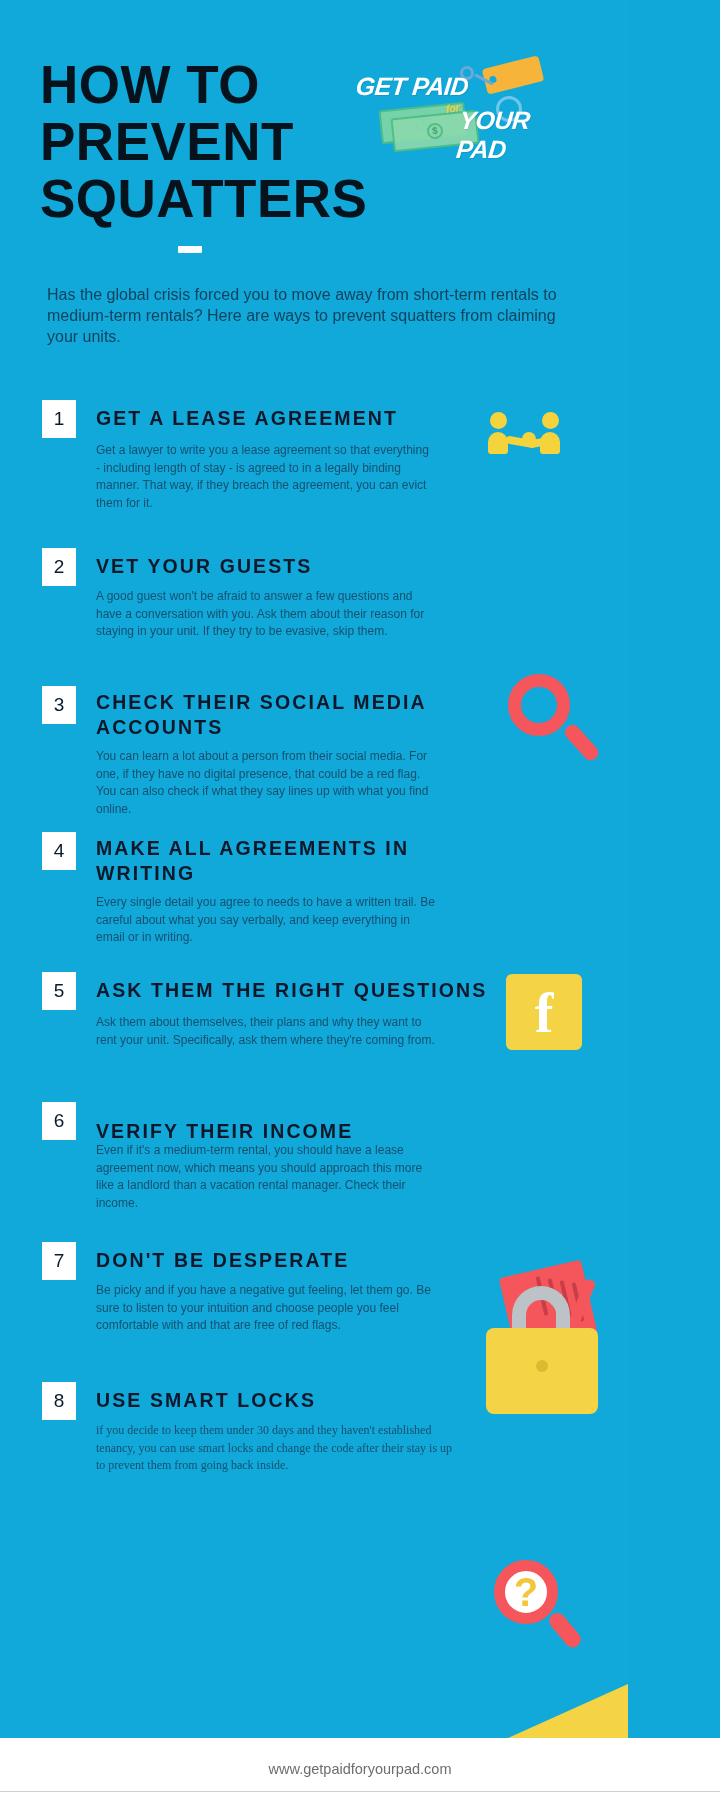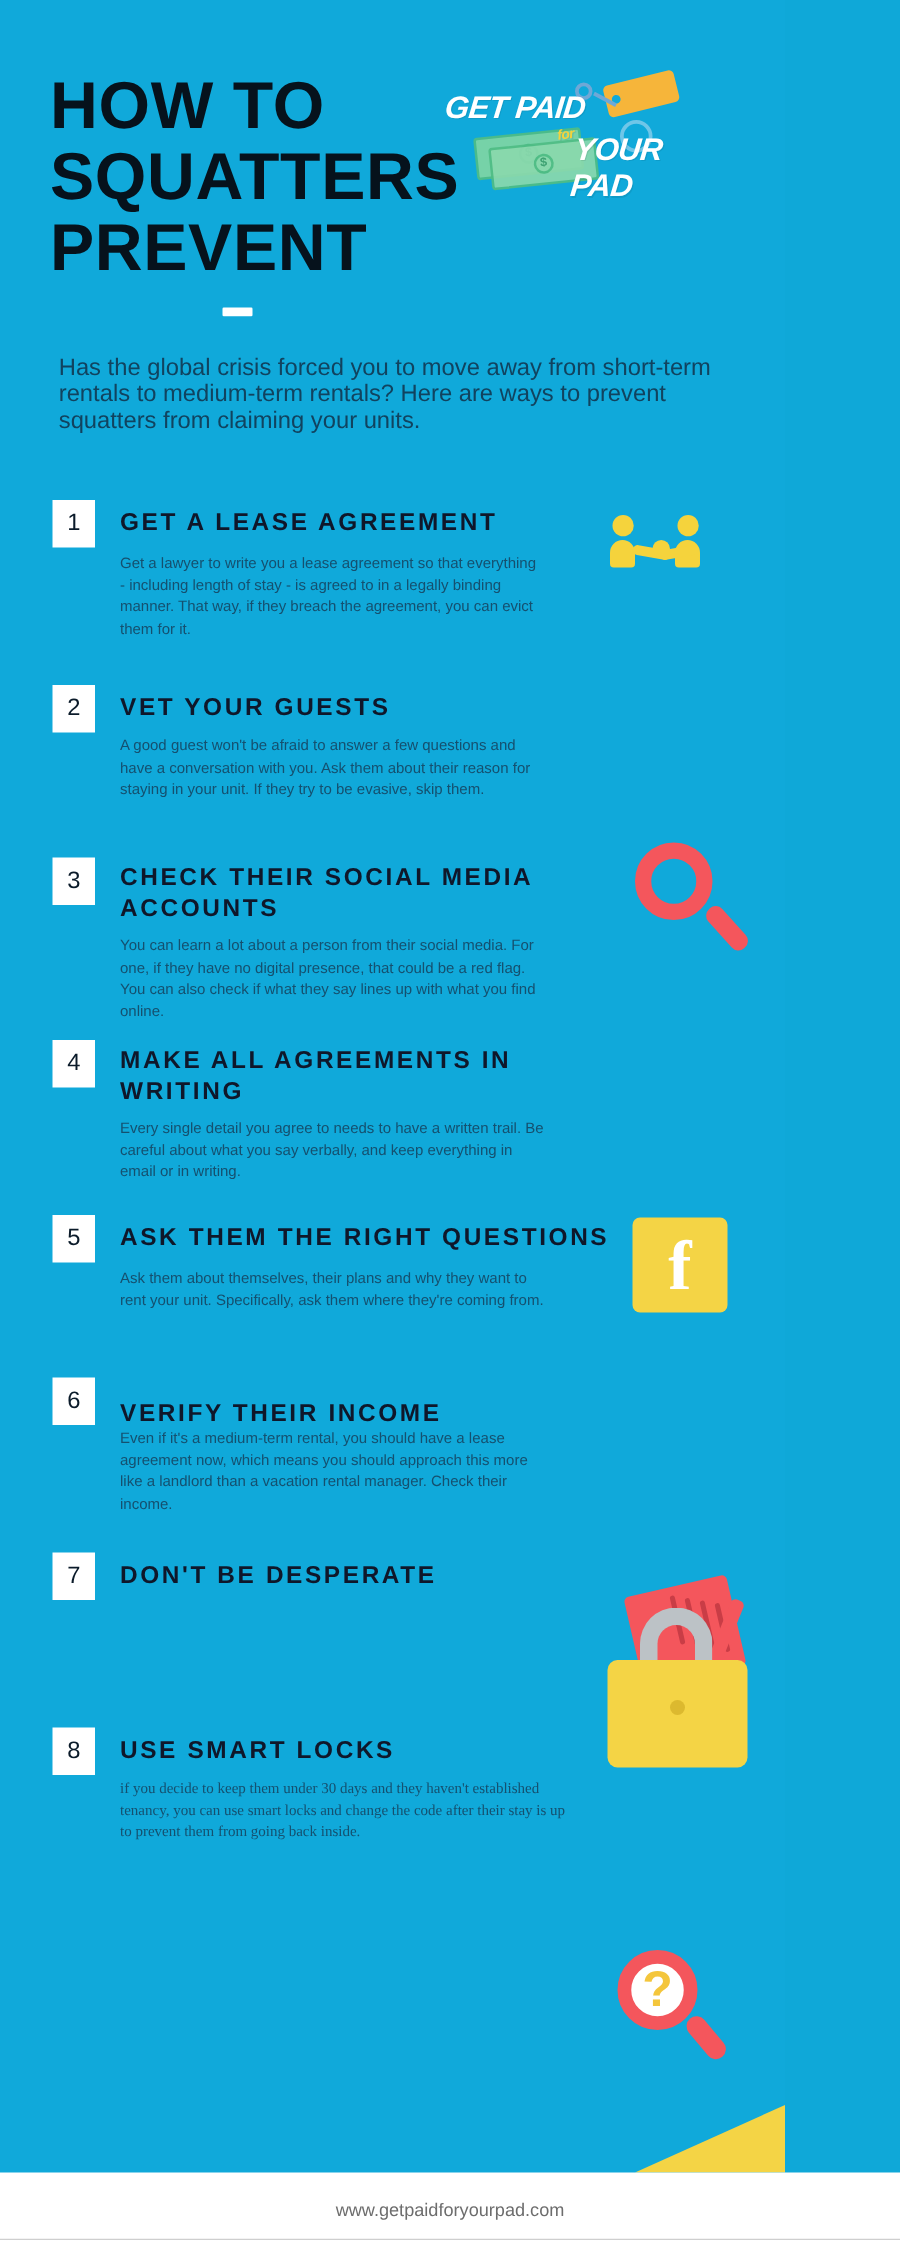--- a/index.html
+++ b/index.html
@@ -155,21 +155,21 @@
     width: 24px;
     height: 7px;
     background: #ffffff;
     border-radius: 1px;
   }
   .intro {
     position: absolute;
     left: 47px;
     top: 284px;
     width: 530px;
-    font-size: 19px;
+    font-size: 16px;
     line-height: 21px;
     color: #11435f;
     font-weight: 400;
   }
   
   .list {
     position: absolute;
     left: 0;
     top: 392px;
     width: 628px;
@@ -394,22 +394,22 @@
 <body>
 
 <div class="page">
   <div class="canvas">
     <div class="right-strip"></div>
     <div class="inner">
 
       <div class="header">
         <div class="title">
           <span>HOW TO</span>
+          <span>PREVENT</span>
           <span>SQUATTERS</span>
-          <span>PREVENT</span>
         </div>
 
         <div class="logo">
           <div class="logo-bill">
             <span class="coin">$</span>
           </div>
           <div class="logo-bill b2">
             <span class="coin">$</span>
           </div>
           <div class="logo-ring"></div>
@@ -490,20 +490,21 @@
         <div class="item" style="height:140px">
           <div class="badge" style="top:8px">6</div>
           <div class="heading" style="top:25px">VERIFY THEIR INCOME</div>
           <div class="body" style="top:48px">Even if it's a medium-term rental, you should have a lease agreement now, which means you should approach this more like a landlord than a vacation rental manager. Check their income.</div>
 
         </div>
 
         <div class="item" style="height:142px">
           <div class="badge" style="top:8px">7</div>
           <div class="heading" style="top:14px">DON'T BE DESPERATE</div>
+          <div class="body" style="top:48px">Be picky and if you have a negative gut feeling, let them go. Be sure to listen to your intuition and choose people you feel comfortable with and that are free of red flags.</div>
         </div>
 
         <div class="item" style="height:150px">
           <div class="badge" style="top:6px">8</div>
           <div class="heading" style="top:12px">USE SMART LOCKS</div>
           <div class="body" style="top:46px; width:360px;font-family:Liberation Serif, serif;">if you decide to keep them under 30 days and they haven't established tenancy, you can use smart locks and change the code after their stay is up to prevent them from going back inside.</div>
           <div class="icon-box ic-lock" style="left:486px; top:-90px;">
             <div class="lock-shackle"></div>
             <div class="lock-body"></div>
             <div class="lock-keyhole"></div>

